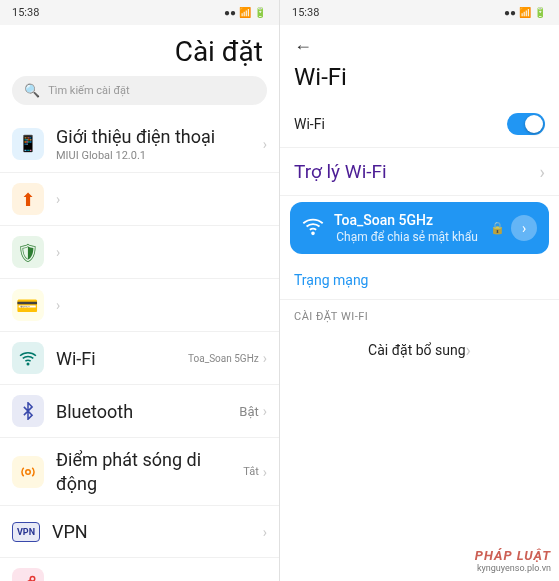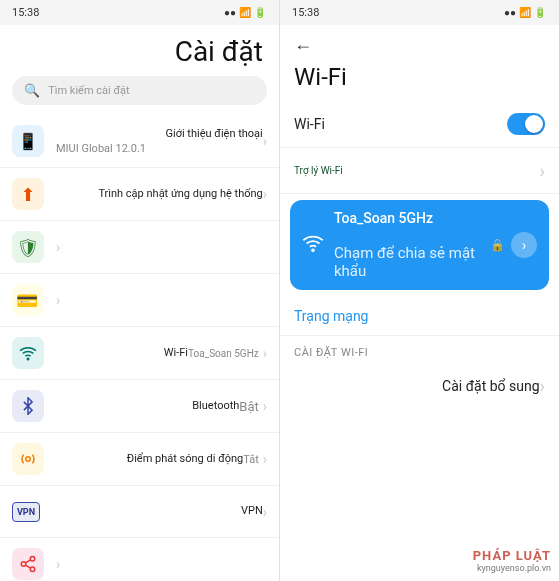--- a/index.html
+++ b/index.html
@@ -101,24 +101,23 @@
     .icon-indigo { background: #e8eaf6; }
     .icon-amber { background: #fff8e1; }
     .icon-vpn { background: #e8eaf6; }
     .icon-red { background: #fce4ec; }
 
     .settings-item-content {
       flex: 1;
     }
 
     .settings-item-title {
-      font-size: 11px;
+      font-size: 18px;
       color: #222;
       line-height: 1.3;
-      text-align: right;
     }
 
     .settings-item-subtitle {
       font-size: 11px;
       color: #888;
       margin-top: 1px;
     }
 
     .settings-item-right {
       display: flex;
@@ -220,22 +219,22 @@
 
     .wifi-assistant-row {
       display: flex;
       align-items: center;
       justify-content: space-between;
       padding: 12px 14px;
       border-bottom: 1px solid #f0f0f0;
     }
 
     .wifi-assistant-label {
-      font-size: 10px;
-      color: #14532d;
+      font-size: 19px;
+      color: #4c1d95;
     }
 
     
     .connected-network {
       margin: 6px 10px;
       background: #2196f3;
       border-radius: 12px;
       padding: 10px 12px;
       display: flex;
       align-items: center;
@@ -251,23 +250,24 @@
       flex: 1;
     }
 
     .network-name {
       font-size: 14px;
       color: #fff;
       font-weight: 500;
     }
 
     .network-sub {
-      font-size: 15px;
+      font-size: 12px;
       color: rgba(255,255,255,0.85);
-      margin-top: 18px;
+      margin-top: 2px;
+      text-align: center;
     }
 
     .network-right-icons {
       display: flex;
       align-items: center;
       gap: 6px;
     }
 
     .lock-icon { color: rgba(255,255,255,0.8); font-size: 12px; }
     .arrow-right-circle {
@@ -313,21 +313,21 @@
       font-size: 11px;
       color: #888;
       padding: 10px 14px 4px;
       text-transform: uppercase;
       letter-spacing: 0.5px;
     }
 
     .additional-settings-row {
       display: flex;
       align-items: center;
-      justify-content: flex-end;
+      justify-content: center;
       padding: 12px 14px;
     }
 
     .additional-label {
       font-size: 14px;
       color: #222;
     }
 
     
     .watermark {
@@ -336,20 +336,21 @@
       right: 8px;
       text-align: right;
       opacity: 0.8;
     }
 
     .watermark-title {
       font-size: 13px;
       font-weight: 700;
       color: #c0392b;
       letter-spacing: 1px;
+      font-style: italic;
     }
 
     .watermark-sub {
       font-size: 9px;
       color: #555;
     }
 
     .divider {
       height: 1px;
       background: #f0f0f0;
@@ -383,23 +384,20 @@
         <div class="settings-item-title">Giới thiệu điện thoại</div>
         <div class="settings-item-subtitle">MIUI Global 12.0.1</div>
       </div>
       <div class="settings-item-right">
         <span class="chevron">›</span>
       </div>
     </div>
 
     <div class="settings-item">
       <div class="settings-item-icon icon-orange" style="color:#e65100;font-size:18px;">⬆</div>
-      <div class="settings-item-content">
-        <div class="settings-item-title">Trình cập nhật ứng dụng hệ thống</div>
-      </div>
       <div class="settings-item-right">
         <span class="chevron">›</span>
       </div>
     </div>
 
     <div class="settings-item">
       <div class="settings-item-icon icon-green" style="color:#2e7d32;font-size:18px;">🛡</div>
       <div class="settings-item-right">
         <span class="chevron">›</span>
       </div>

